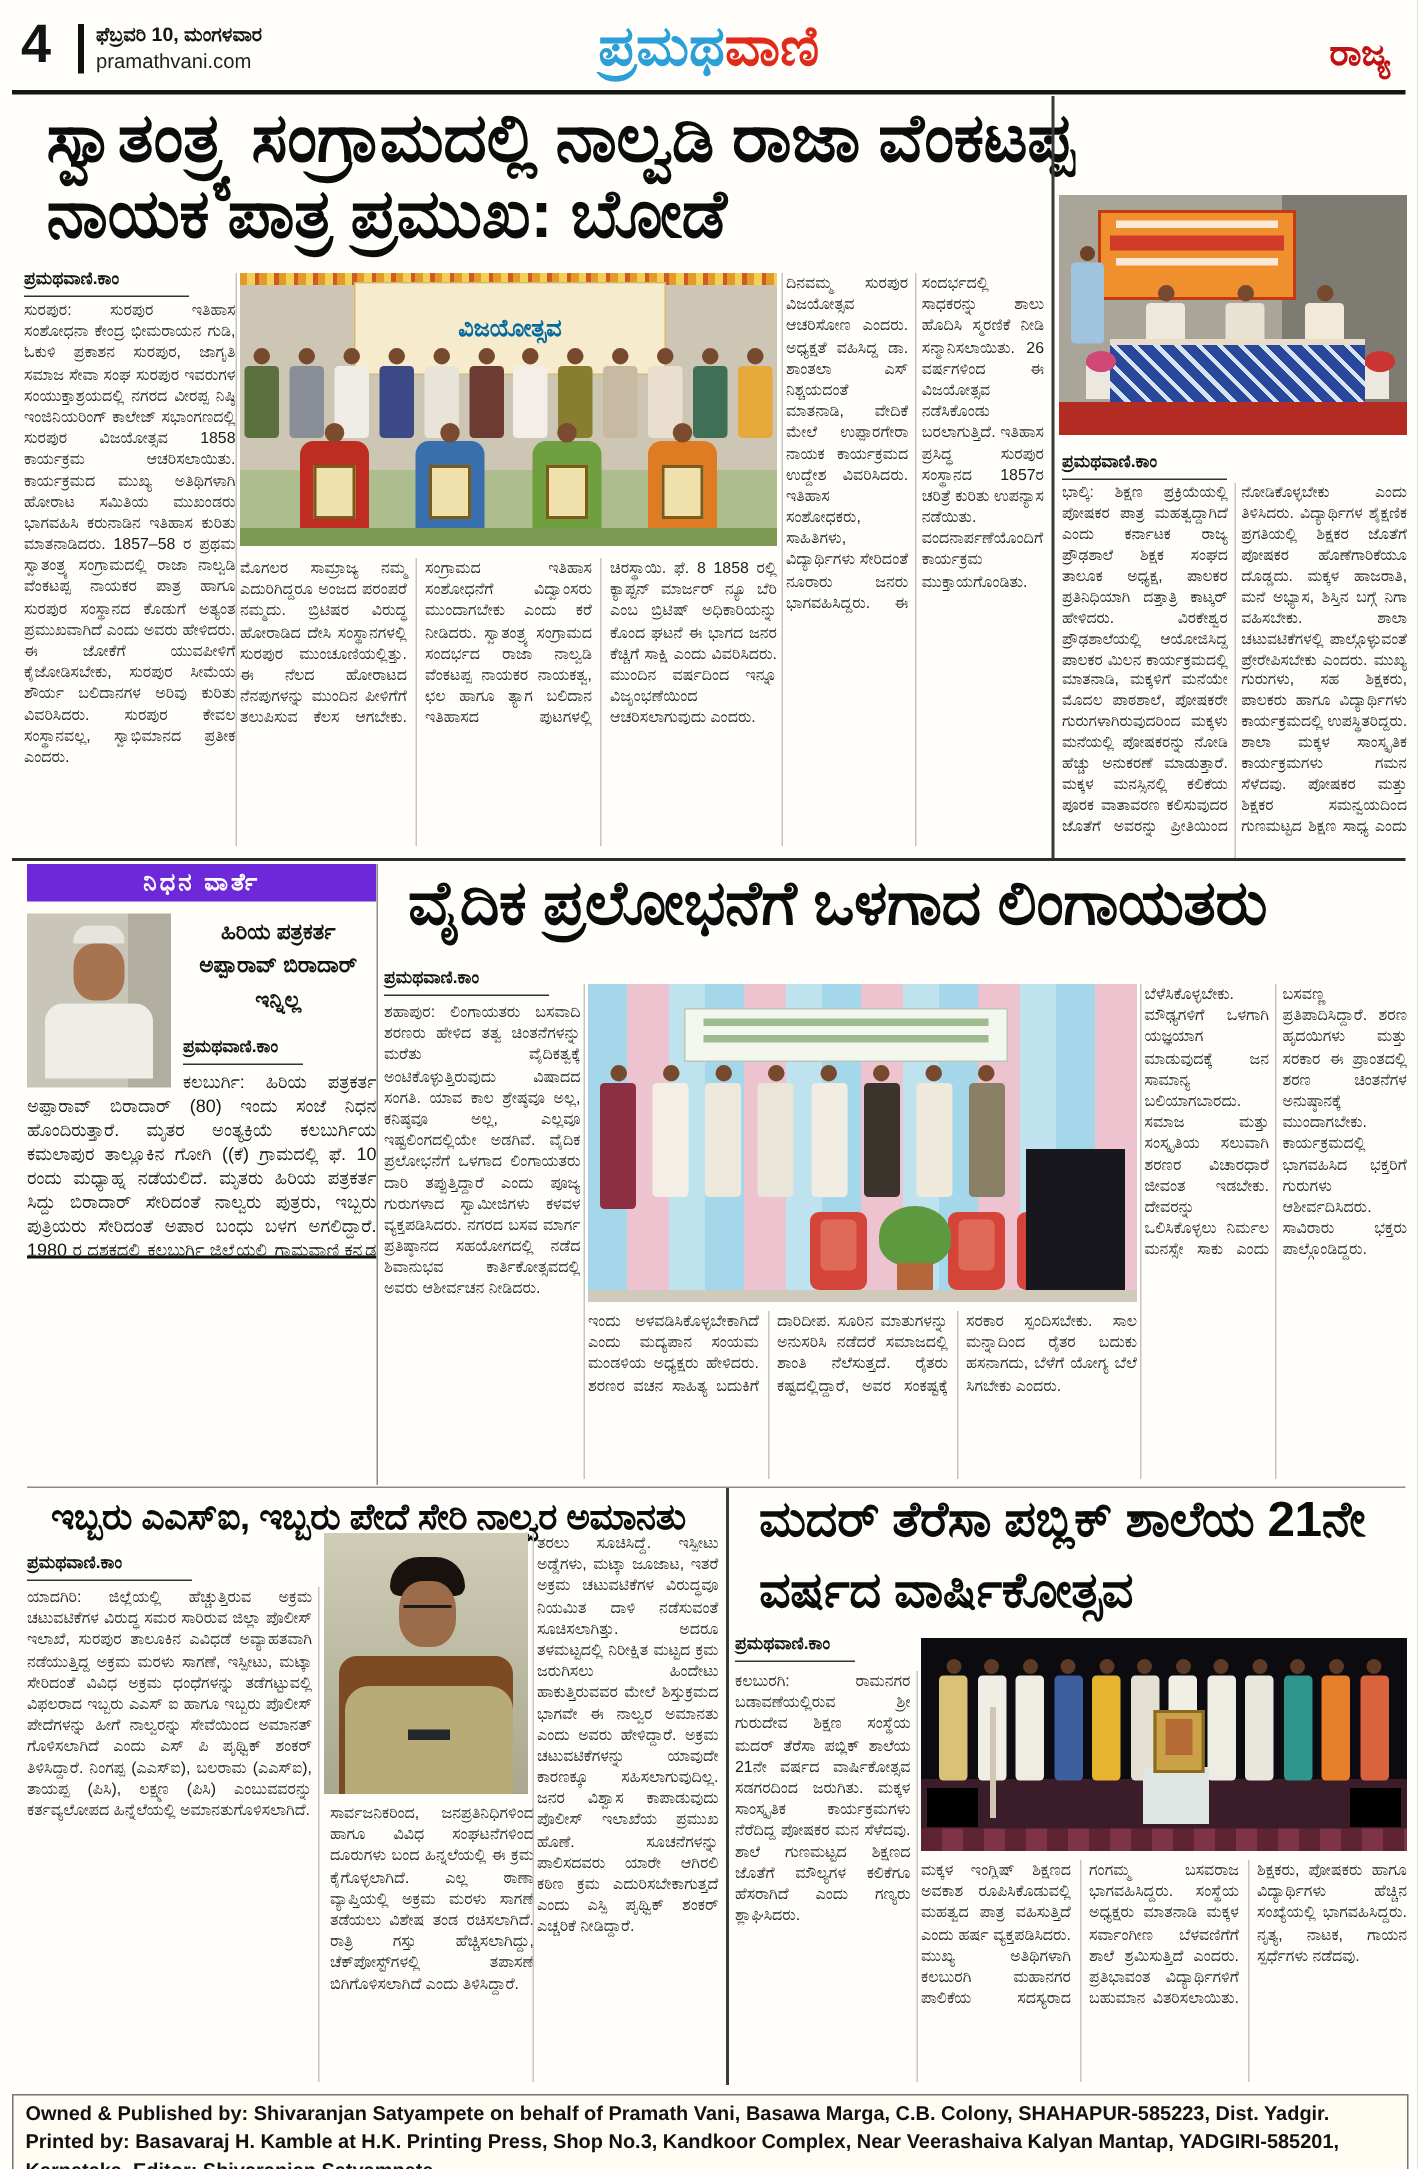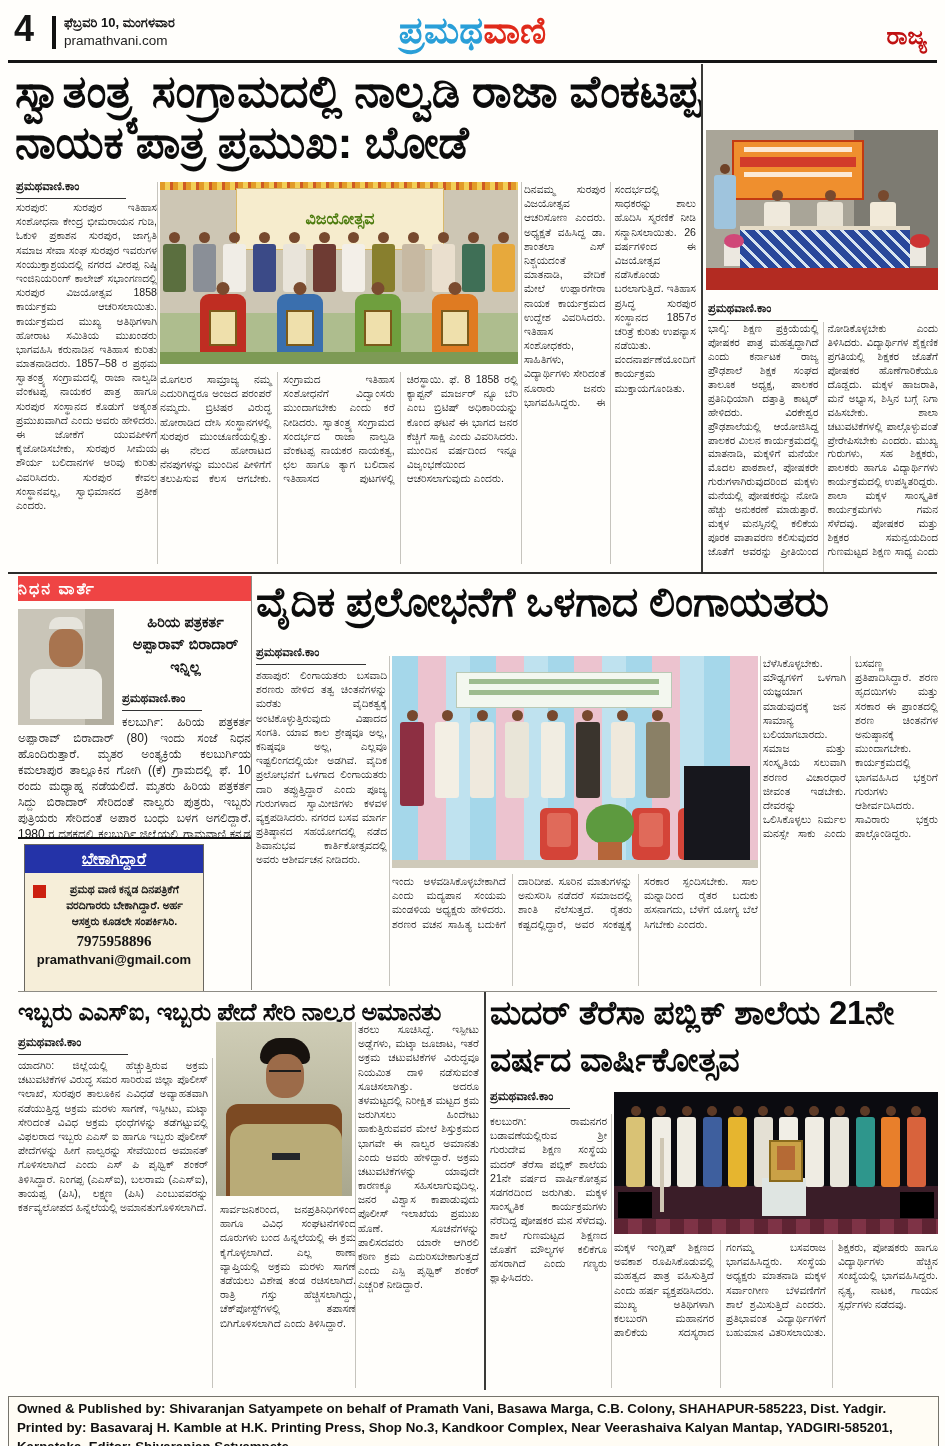--- a/index.html
+++ b/index.html
@@ -11,40 +11,40 @@
   .page-num{left:14px;top:8px;font-size:36px;font-weight:800;}
   .hdr-bar{left:52px;top:16px;width:4px;height:33px;background:#111;}
   .hdr-date{left:64px;top:15px;font-size:13px;font-weight:700;}
   .hdr-site{left:64px;top:33px;font-size:13.5px;color:#222;}
   .masthead{left:50%;top:10px;transform:translateX(-50%);font-size:37px;font-weight:800;white-space:nowrap;}
   .masthead .m1{color:#2a9fd8;}
   .masthead .m2{color:#e02a1a;}
   .section-label{right:18px;top:22px;font-size:24px;font-weight:800;color:#c01212;}
   .hdr-rule{left:8px;width:929px;top:60px;height:3px;background:#151515;}
   
-  .headline{font-weight:800;color:#0c0c0c;letter-spacing:-0.3px;overflow:hidden;}
+  .headline{font-weight:800;color:#0c0c0c;letter-spacing:-0.3px;overflow:hidden;margin-left:16px;}
   .byline{font-size:11.5px;font-weight:700;border-bottom:1.6px solid #333;padding-bottom:5px;display:inline-block;min-width:110px;}
   .body-text{font-size:10.6px;line-height:1.34;text-align:justify;overflow:hidden;color:#1c1c1c;}
   .cols2{column-count:2;column-gap:9px;column-rule:1px solid #c6c4bd;}
   .cols3{column-count:3;column-gap:12px;column-rule:1px solid #c6c4bd;}
   .vline{position:absolute;width:1px;background:#8d8b84;}
   .vline.dark{width:2px;background:#3a3a38;}
   .hline{position:absolute;height:1px;background:#55534e;}
   .photo{position:absolute;overflow:hidden;}
   
   .a1-headline{left:15px;top:66px;width:686px;font-size:45px;line-height:1.14;height:106px;}
   .a1-byline{left:16px;top:176px;}
   .a1-left{left:16px;top:200px;width:141px;height:364px;}
   .ph1{left:160px;top:182px;width:358px;height:182px;background:linear-gradient(180deg,#cdc6b4 0 72%,#aebd8e 72% 100%);}
   .a1-mid{left:160px;top:372px;width:358px;height:192px;}
   .a1-right{left:524px;top:182px;width:172px;height:382px;}
   
   .ph1-gar{position:absolute;top:0;left:0;right:0;height:8px;background:repeating-linear-gradient(90deg,#e29b28 0 5px,#f2cf57 5px 10px,#cf5a23 10px 13px);}
   .ph1-banner{position:absolute;top:6px;left:76px;width:206px;height:60px;background:#f6eccd;border:1px solid #d9b96a;display:flex;align-items:center;justify-content:center;}
-  .ph1-banner span{color:#4d7c0f;font-weight:800;font-size:16px;font-family:Liberation Mono, monospace;}
+  .ph1-banner span{color:#0369a1;font-weight:800;font-size:16px;font-family:Liberation Mono, monospace;}
   .ph1-row{position:absolute;top:50px;left:3px;right:3px;display:flex;justify-content:space-between;}
   .pf{width:23px;}
   .pf i{display:block;width:11px;height:11px;border-radius:50%;background:#77492e;margin:0 auto;}
   .pf b{display:block;height:48px;border-radius:3px;margin-top:1px;}
   .ph1-row2{position:absolute;top:112px;left:24px;right:24px;display:flex;justify-content:space-around;}
   .sf{position:relative;width:58px;height:66px;}
   .sf .hd{position:absolute;top:-12px;left:50%;transform:translateX(-50%);width:13px;height:13px;border-radius:50%;background:#7a4b2f;}
   .sf .sh{width:46px;height:62px;margin:0 auto;border-radius:9px 9px 2px 2px;}
   .sf .pl{position:absolute;top:16px;left:50%;transform:translateX(-50%);width:24px;height:32px;background:#efe0ac;border:2px solid #7c5a1a;}
   .ph1-floor{position:absolute;bottom:0;left:0;right:0;height:12px;background:#7d9a55;}
@@ -61,21 +61,21 @@
   .ph2-stand b{display:block;height:54px;background:#9fc4dd;border-radius:3px;margin-top:1px;}
   .ph2-seats{position:absolute;left:58px;top:60px;width:132px;display:flex;justify-content:space-between;}
   .ph2-seats .pf{width:26px;}
   .ph2-seats .pf b{height:30px;}
   .ph2-table{position:absolute;left:34px;right:28px;bottom:22px;height:38px;background:repeating-linear-gradient(45deg,#29489b 0 7px,#d7e4ef 7px 10px);border-top:4px solid #e7ddc8;}
   .ph2-pot{position:absolute;bottom:24px;width:16px;height:22px;background:#ece8e0;}
   .ph2-pot i{display:block;width:20px;height:14px;border-radius:50%;margin:-10px auto 0;}
   .ph2-floor{position:absolute;bottom:0;left:0;right:0;height:22px;background:#b32b22;}
   
   .obit-box{left:18px;top:576px;width:233px;height:261px;border-bottom:2.5px solid #111;overflow:hidden;}
-  .obit-bar{height:25px;background:#ef4444;color:#fff;font-size:16px;font-weight:700;line-height:25px;letter-spacing:2px;}
+  .obit-bar{height:25px;background:#6d28d9;color:#fff;font-size:16px;font-weight:700;text-align:center;line-height:25px;letter-spacing:2px;}
   .obit-flow{padding-top:8px;}
   .obit-photo{float:left;width:96px;height:116px;margin:0 8px 4px 0;background:linear-gradient(90deg,#c9c5b8 0 70%,#b2ae9f 70%);position:relative;overflow:hidden;}
   .op-hair{margin:8px auto 0;width:34px;height:12px;background:#e6e4dc;border-radius:10px 10px 0 0;}
   .op-face{margin:0 auto;width:34px;height:38px;background:#a8744f;border-radius:40%;}
   .op-body{margin:2px auto 0;width:72px;height:50px;background:#eeede6;border-radius:12px 12px 0 0;}
   .obit-headline{font-size:14.5px;font-weight:800;text-align:center;line-height:1.55;padding:2px 2px 0 0;}
   .obit-byline{margin:10px 0 4px 2px;}
   .obit-body{font-size:12px;line-height:1.33;text-align:justify;}
   
   .ad-box{left:24px;top:844px;width:178px;height:146px;border:1.5px solid #6a6760;background:#f6eed9;overflow:hidden;}
@@ -290,29 +290,20 @@
         <div class="op-hair"></div>
         <div class="op-face"></div>
         <div class="op-body"></div>
       </div>
       <div class="obit-headline">ಹಿರಿಯ ಪತ್ರಕರ್ತ ಅಪ್ಪಾರಾವ್ ಬಿರಾದಾರ್ ಇನ್ನಿಲ್ಲ</div>
       <div class="obit-byline"><span class="byline" style="min-width:80px">ಪ್ರಮಥವಾಣಿ.ಕಾಂ</span></div>
       <div class="obit-body">ಕಲಬುರ್ಗಿ: ಹಿರಿಯ ಪತ್ರಕರ್ತ ಅಪ್ಪಾರಾವ್ ಬಿರಾದಾರ್ (80) ಇಂದು ಸಂಜೆ ನಿಧನ ಹೊಂದಿರುತ್ತಾರೆ. ಮೃತರ ಅಂತ್ಯಕ್ರಿಯೆ ಕಲಬುರ್ಗಿಯ ಕಮಲಾಪುರ ತಾಲ್ಲೂಕಿನ ಗೋಗಿ ((ಕೆ) ಗ್ರಾಮದಲ್ಲಿ ಫೆ. 10 ರಂದು ಮಧ್ಯಾಹ್ನ ನಡೆಯಲಿದೆ. ಮೃತರು ಹಿರಿಯ ಪತ್ರಕರ್ತ ಸಿದ್ದು ಬಿರಾದಾರ್ ಸೇರಿದಂತೆ ನಾಲ್ವರು ಪುತ್ರರು, ಇಬ್ಬರು ಪುತ್ರಿಯರು ಸೇರಿದಂತೆ ಅಪಾರ ಬಂಧು ಬಳಗ ಅಗಲಿದ್ದಾರೆ. 1980 ರ ದಶಕದಲ್ಲಿ ಕಲಬುರ್ಗಿ ಜಿಲ್ಲೆಯಲ್ಲಿ ಗ್ರಾಮವಾಣಿ ಕನ್ನಡ ದಿನ ಪತ್ರಿಕೆಯ ಸಂಪಾದಕರಾಗಿ ಸುದೀರ್ಘವಾಗಿ ಪತ್ರಿಕೋದ್ಯಮದಲ್ಲಿ ಸೇವೆ ಸಲ್ಲಿಸಿದ್ದರು.</div>
     </div>
   </div>
 
-  <div class="abs ad-box">
-    <div class="ad-header">ಬೇಕಾಗಿದ್ದಾರೆ</div>
-    <div class="ad-row">
-      <div class="ad-bullet"></div>
-      <div class="ad-text">ಪ್ರಮಥ ವಾಣಿ ಕನ್ನಡ ದಿನಪತ್ರಿಕೆಗೆ ವರದಿಗಾರರು ಬೇಕಾಗಿದ್ದಾರೆ. ಅರ್ಹ ಆಸಕ್ತರು ಕೂಡಲೇ ಸಂಪರ್ಕಿಸಿರಿ.</div>
-    </div>
-    <div class="ad-phone">7975958896</div>
-    <div class="ad-email">pramathvani@gmail.com</div>
-  </div>
 
   <div class="vline" style="left:251px;top:576px;height:414px"></div>
 
   <div class="abs headline a3-headline">ವೈದಿಕ ಪ್ರಲೋಭನೆಗೆ ಒಳಗಾದ ಲಿಂಗಾಯತರು</div>
   <div class="abs a3-byline"><span class="byline">ಪ್ರಮಥವಾಣಿ.ಕಾಂ</span></div>
 
   <div class="abs body-text a3-left">ಶಹಾಪುರ: ಲಿಂಗಾಯತರು ಬಸವಾದಿ ಶರಣರು ಹೇಳಿದ ತತ್ವ ಚಿಂತನೆಗಳನ್ನು ಮರೆತು ವೈದಿಕತ್ವಕ್ಕೆ ಅಂಟಿಕೊಳ್ಳುತ್ತಿರುವುದು ವಿಷಾದದ ಸಂಗತಿ. ಯಾವ ಕಾಲ ಶ್ರೇಷ್ಠವೂ ಅಲ್ಲ, ಕನಿಷ್ಠವೂ ಅಲ್ಲ, ಎಲ್ಲವೂ ಇಷ್ಟಲಿಂಗದಲ್ಲಿಯೇ ಅಡಗಿವೆ. ವೈದಿಕ ಪ್ರಲೋಭನೆಗೆ ಒಳಗಾದ ಲಿಂಗಾಯತರು ದಾರಿ ತಪ್ಪುತ್ತಿದ್ದಾರೆ ಎಂದು ಪೂಜ್ಯ ಗುರುಗಳಾದ ಸ್ವಾಮೀಜಿಗಳು ಕಳವಳ ವ್ಯಕ್ತಪಡಿಸಿದರು. ನಗರದ ಬಸವ ಮಾರ್ಗ ಪ್ರತಿಷ್ಠಾನದ ಸಹಯೋಗದಲ್ಲಿ ನಡೆದ ಶಿವಾನುಭವ ಕಾರ್ತಿಕೋತ್ಸವದಲ್ಲಿ ಅವರು ಆಶೀರ್ವಚನ ನೀಡಿದರು.</div>
 
   <div class="photo ph3">
     <div class="ph3-banner">

